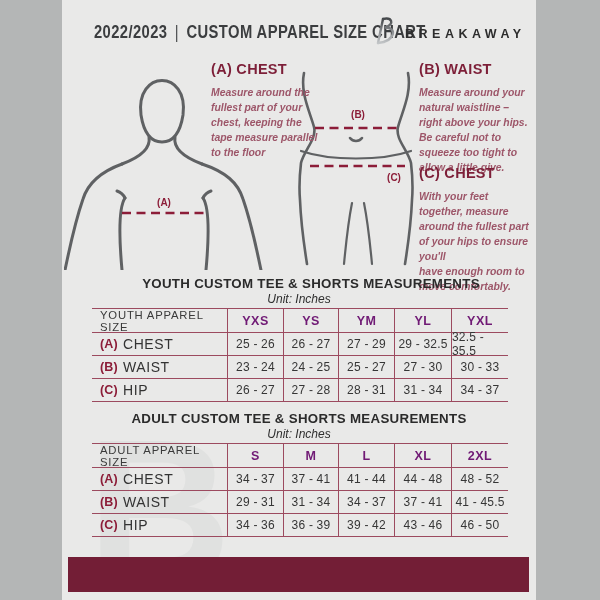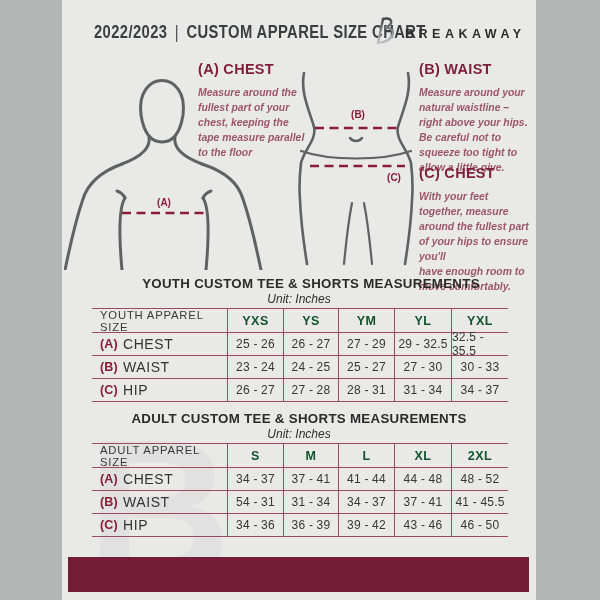--- a/index.html
+++ b/index.html
@@ -63,21 +63,21 @@
     border-bottom:1px solid #9c4a5f;
   }
   .cell{
     border-top:1px solid #9c4a5f;
     display:flex;align-items:center;justify-content:center;
     font-size:12px;color:#363636;letter-spacing:.2px;
   }
   .cell.v{border-left:1px solid #9c4a5f;}
   .cell.lab{justify-content:flex-start;padding-left:8px;}
   .cell.hdrlab{font-size:11.3px;color:#3a3a3a;letter-spacing:.8px;}
-  .cell.size{font-weight:700;font-size:12.5px;color:#14532d;letter-spacing:.5px;}
+  .cell.size{font-weight:700;font-size:12.5px;color:#701a75;letter-spacing:.5px;}
   .cell .key{color:#8c1d38;font-weight:700;margin-right:5px;font-size:12.5px;}
   .cell .rl{color:#333;font-size:14px;letter-spacing:.6px;}
 
   
   .footer-bar{
     position:absolute;left:6px;top:557px;width:461px;height:35px;
     background:#731e36;
   }
 
   svg{display:block;}
@@ -138,21 +138,21 @@
         <path d="M11,91 C40,101 92,101 121,91" stroke-width="2.2"></path>
         <path d="M62,143 C58,163 56,183 54,204" stroke-width="2.2"></path>
         <path d="M74,143 C78,163 80,183 82,204" stroke-width="2.2"></path>
       </g>
       <path d="M25,68 L107,68" stroke="#8c1d38" stroke-width="2.4" stroke-dasharray="9 5.5" fill="none"></path>
       <path d="M20,106 L115,106" stroke="#8c1d38" stroke-width="2.4" stroke-dasharray="9 5.5" fill="none"></path>
       <text x="68" y="58" text-anchor="middle" font-size="10" font-weight="bold" fill="#8c1d38">(B)</text>
       <text x="104" y="121" text-anchor="middle" font-size="10" font-weight="bold" fill="#8c1d38">(C)</text>
     </svg>
 
-    <div class="guide abs" style="left:136px;top:61px;width:118px;">
+    <div class="guide abs" style="left:149px;top:61px;width:118px;">
       <h3>(A) CHEST</h3>
       <p>Measure around the
 fullest part of your
 chest, keeping the
 tape measure parallel
 to the floor</p>
     </div>
     <div class="guide abs" style="left:357px;top:61px;width:116px;">
       <h3>(B) WAIST</h3>
       <p>Measure around your
@@ -231,21 +231,21 @@
       <div class="cell v">34 - 37</div>
       <div class="cell v">37 - 41</div>
       <div class="cell v">41 - 44</div>
       <div class="cell v">44 - 48</div>
       <div class="cell v">48 - 52</div>
 
       <div class="cell lab">
           <span class="key">(B)</span>
           <span class="rl">WAIST</span>
         </div>
-      <div class="cell v">54 - 31</div>
+      <div class="cell v">29 - 31</div>
       <div class="cell v">31 - 34</div>
       <div class="cell v">34 - 37</div>
       <div class="cell v">37 - 41</div>
       <div class="cell v">41 - 45.5</div>
 
       <div class="cell lab">
           <span class="key">(C)</span>
           <span class="rl">HIP</span>
         </div>
       <div class="cell v">34 - 36</div>

